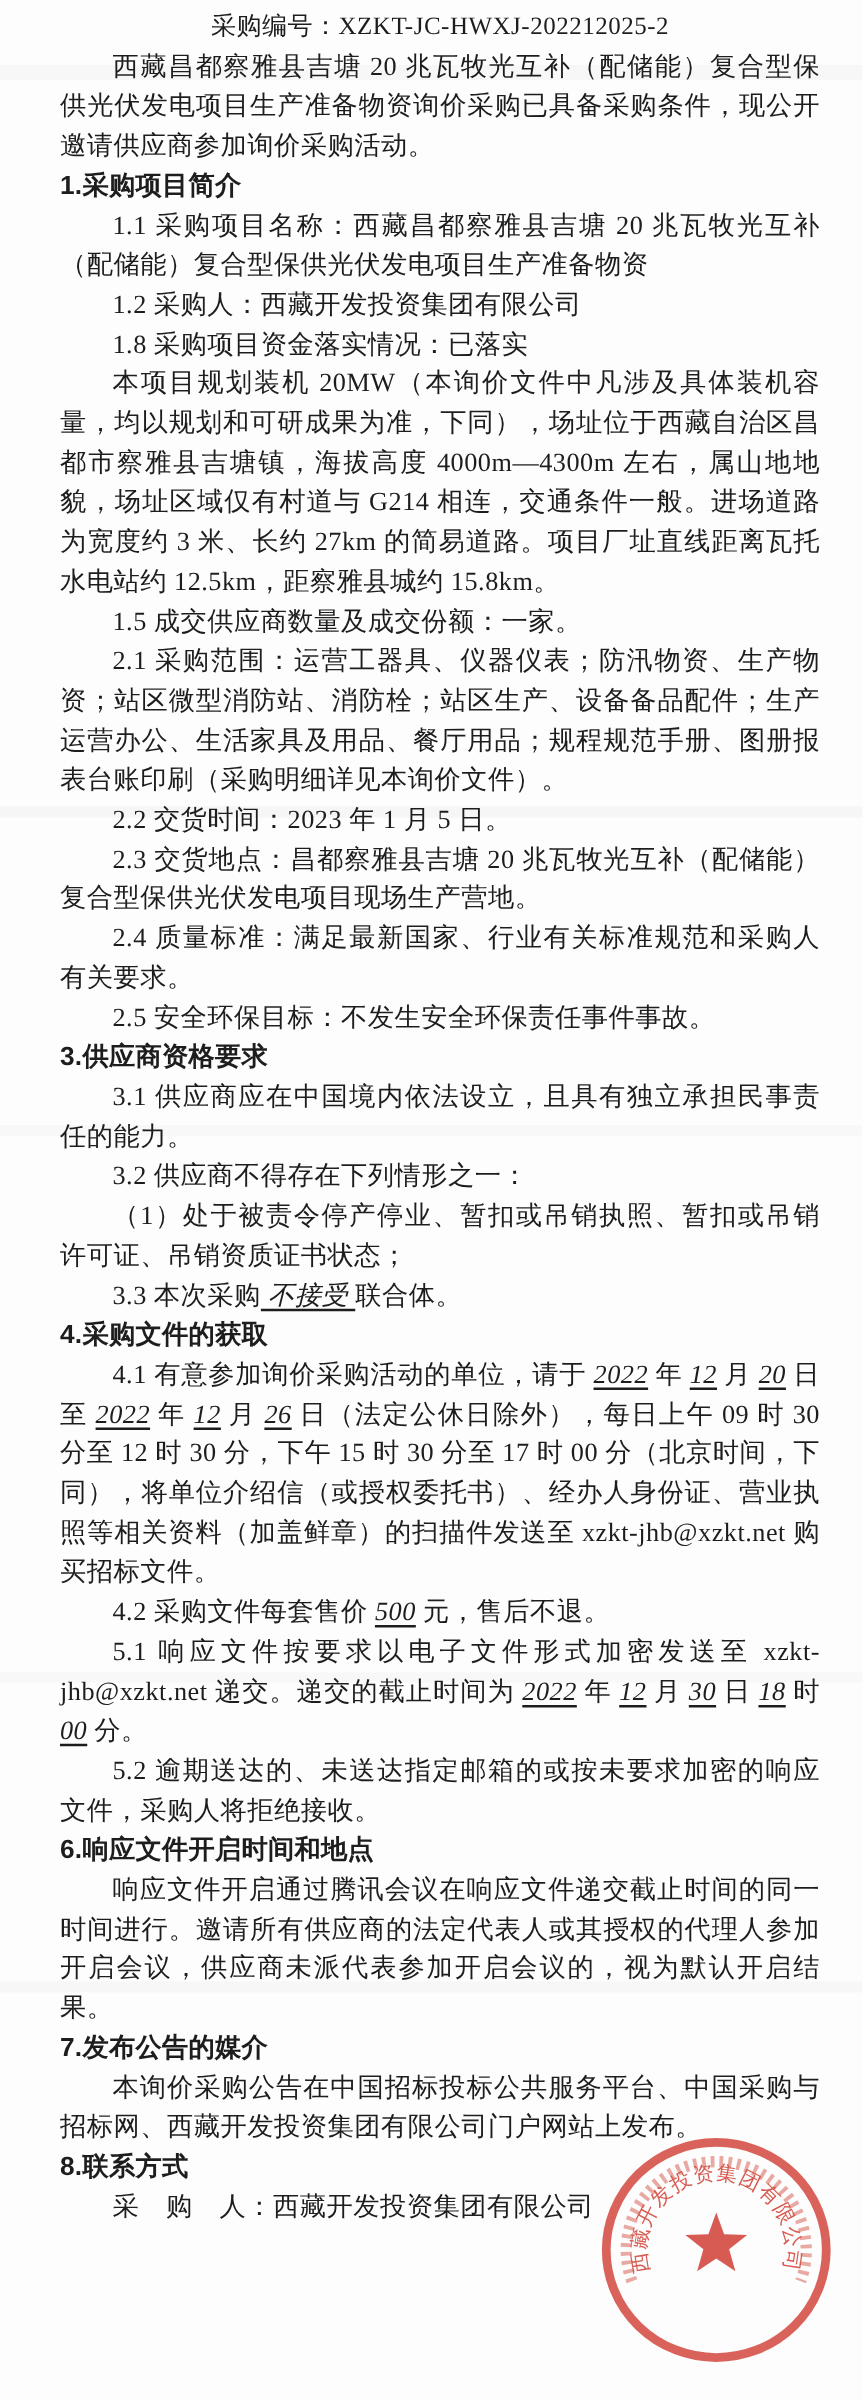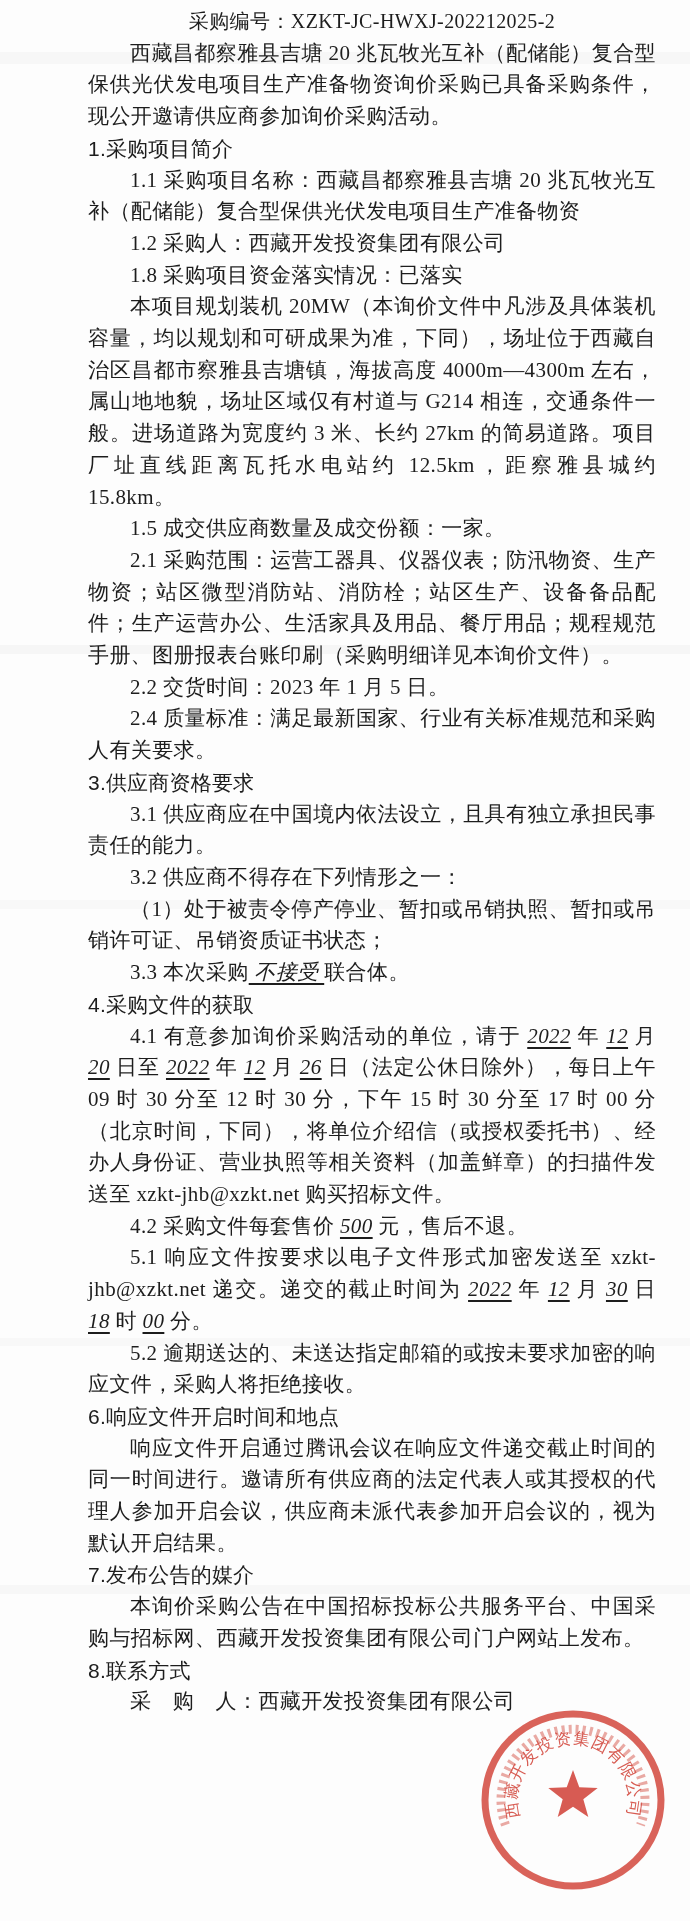--- a/index.html
+++ b/index.html
@@ -11,24 +11,24 @@
     position:relative;
     overflow:hidden;
   }
   .scan-band { position:absolute; left:0; width:690px; background:#efefef; z-index:0; }
   .page {
     position:absolute; left:0; top:0; width:690px; box-sizing:border-box;
     padding:6px 34px 0 48px;
     font-size:21px; line-height:31.7px; letter-spacing:0.4px;
     z-index:1;
   }
-  .blk { min-height:31.7px;margin-left:40px; }
+  .blk { min-height:31.7px; }
   .title { text-align:center; font-size:20px; }
   .h {
-    font-weight:normal;
+    font-weight:bold;
     font-family:"Liberation Sans","DejaVu Sans",sans-serif;
     letter-spacing:0.2px;
   }
   .p { text-indent:2em; text-align:justify; }
   .c { text-indent:2em; }
   .u { text-decoration:underline; text-underline-offset:4px;font-style:italic; }
   .stamp {
     position:absolute; left:479px; top:1708px; width:188px; height:186px;
     z-index:2; mix-blend-mode:multiply; opacity:0.92; pointer-events:none;
   }
@@ -46,21 +46,23 @@
     <div class="blk title"><span>采购编号：XZKT-JC-HWXJ-202212025-2</span></div>
     <div class="blk p"><span>西藏昌都察雅县吉塘 20 兆瓦牧光互补（配储能）复合型保供光伏发电项目生产准备物资询价采购已具备采购条件，现公开邀请供应商参加询价采购活动。</span></div>
     <div class="blk h"><span>1.采购项目简介</span></div>
     <div class="blk p"><span>1.1 采购项目名称：西藏昌都察雅县吉塘 20 兆瓦牧光互补（配储能）复合型保供光伏发电项目生产准备物资</span></div>
     <div class="blk p"><span>1.2 采购人：西藏开发投资集团有限公司</span></div>
     <div class="blk p"><span>1.8 采购项目资金落实情况：已落实</span></div>
     <div class="blk p"><span>本项目规划装机 20MW（本询价文件中凡涉及具体装机容量，均以规划和可研成果为准，下同），场址位于西藏自治区昌都市察雅县吉塘镇，海拔高度 4000m—4300m 左右，属山地地貌，场址区域仅有村道与 G214 相连，交通条件一般。进场道路为宽度约 3 米、长约 27km 的简易道路。项目厂址直线距离瓦托水电站约 12.5km，距察雅县城约 15.8km。</span></div>
     <div class="blk p"><span>1.5 成交供应商数量及成交份额：一家。</span></div>
     <div class="blk p"><span>2.1 采购范围：运营工器具、仪器仪表；防汛物资、生产物资；站区微型消防站、消防栓；站区生产、设备备品配件；生产运营办公、生活家具及用品、餐厅用品；规程规范手册、图册报表台账印刷（采购明细详见本询价文件）。</span></div>
     <div class="blk p"><span>2.2 交货时间：2023 年 1 月 5 日。</span></div>
+    <div class="blk p"><span>2.3 交货地点：昌都察雅县吉塘 20 兆瓦牧光互补（配储能）复合型保供光伏发电项目现场生产营地。</span></div>
     <div class="blk p"><span>2.4 质量标准：满足最新国家、行业有关标准规范和采购人有关要求。</span></div>
+    <div class="blk p"><span>2.5 安全环保目标：不发生安全环保责任事件事故。</span></div>
     <div class="blk h"><span>3.供应商资格要求</span></div>
     <div class="blk p"><span>3.1 供应商应在中国境内依法设立，且具有独立承担民事责任的能力。</span></div>
     <div class="blk p"><span>3.2 供应商不得存在下列情形之一：</span></div>
     <div class="blk p"><span>（1）处于被责令停产停业、暂扣或吊销执照、暂扣或吊销许可证、吊销资质证书状态；</span></div>
     <div class="blk p"><span>3.3 本次采购</span><span class="u"> 不接受 </span><span>联合体。</span></div>
     <div class="blk h"><span>4.采购文件的获取</span></div>
     <div class="blk p"><span>4.1 有意参加询价采购活动的单位，请于 </span><span class="u">2022</span><span> 年 </span><span class="u">12</span><span> 月 </span><span class="u">20</span><span> 日至 </span><span class="u">2022</span><span> 年 </span><span class="u">12</span><span> 月 </span><span class="u">26</span><span> 日（法定公休日除外），每日上午 09 时 30 分至 12 时 30 分，下午 15 时 30 分至 17 时 00 分（北京时间，下同），将单位介绍信（或授权委托书）、经办人身份证、营业执照等相关资料（加盖鲜章）的扫描件发送至 xzkt-jhb@xzkt.net 购买招标文件。</span></div>
     <div class="blk p"><span>4.2 采购文件每套售价 </span><span class="u">500</span><span> 元，售后不退。</span></div>
     <div class="blk p"><span>5.1 响应文件按要求以电子文件形式加密发送至 xzkt-jhb@xzkt.net 递交。递交的截止时间为 </span><span class="u">2022</span><span> 年 </span><span class="u">12</span><span> 月 </span><span class="u">30</span><span> 日 </span><span class="u">18</span><span> 时 </span><span class="u">00</span><span> 分。</span></div>
     <div class="blk p"><span>5.2 逾期送达的、未送达指定邮箱的或按未要求加密的响应文件，采购人将拒绝接收。</span></div>

